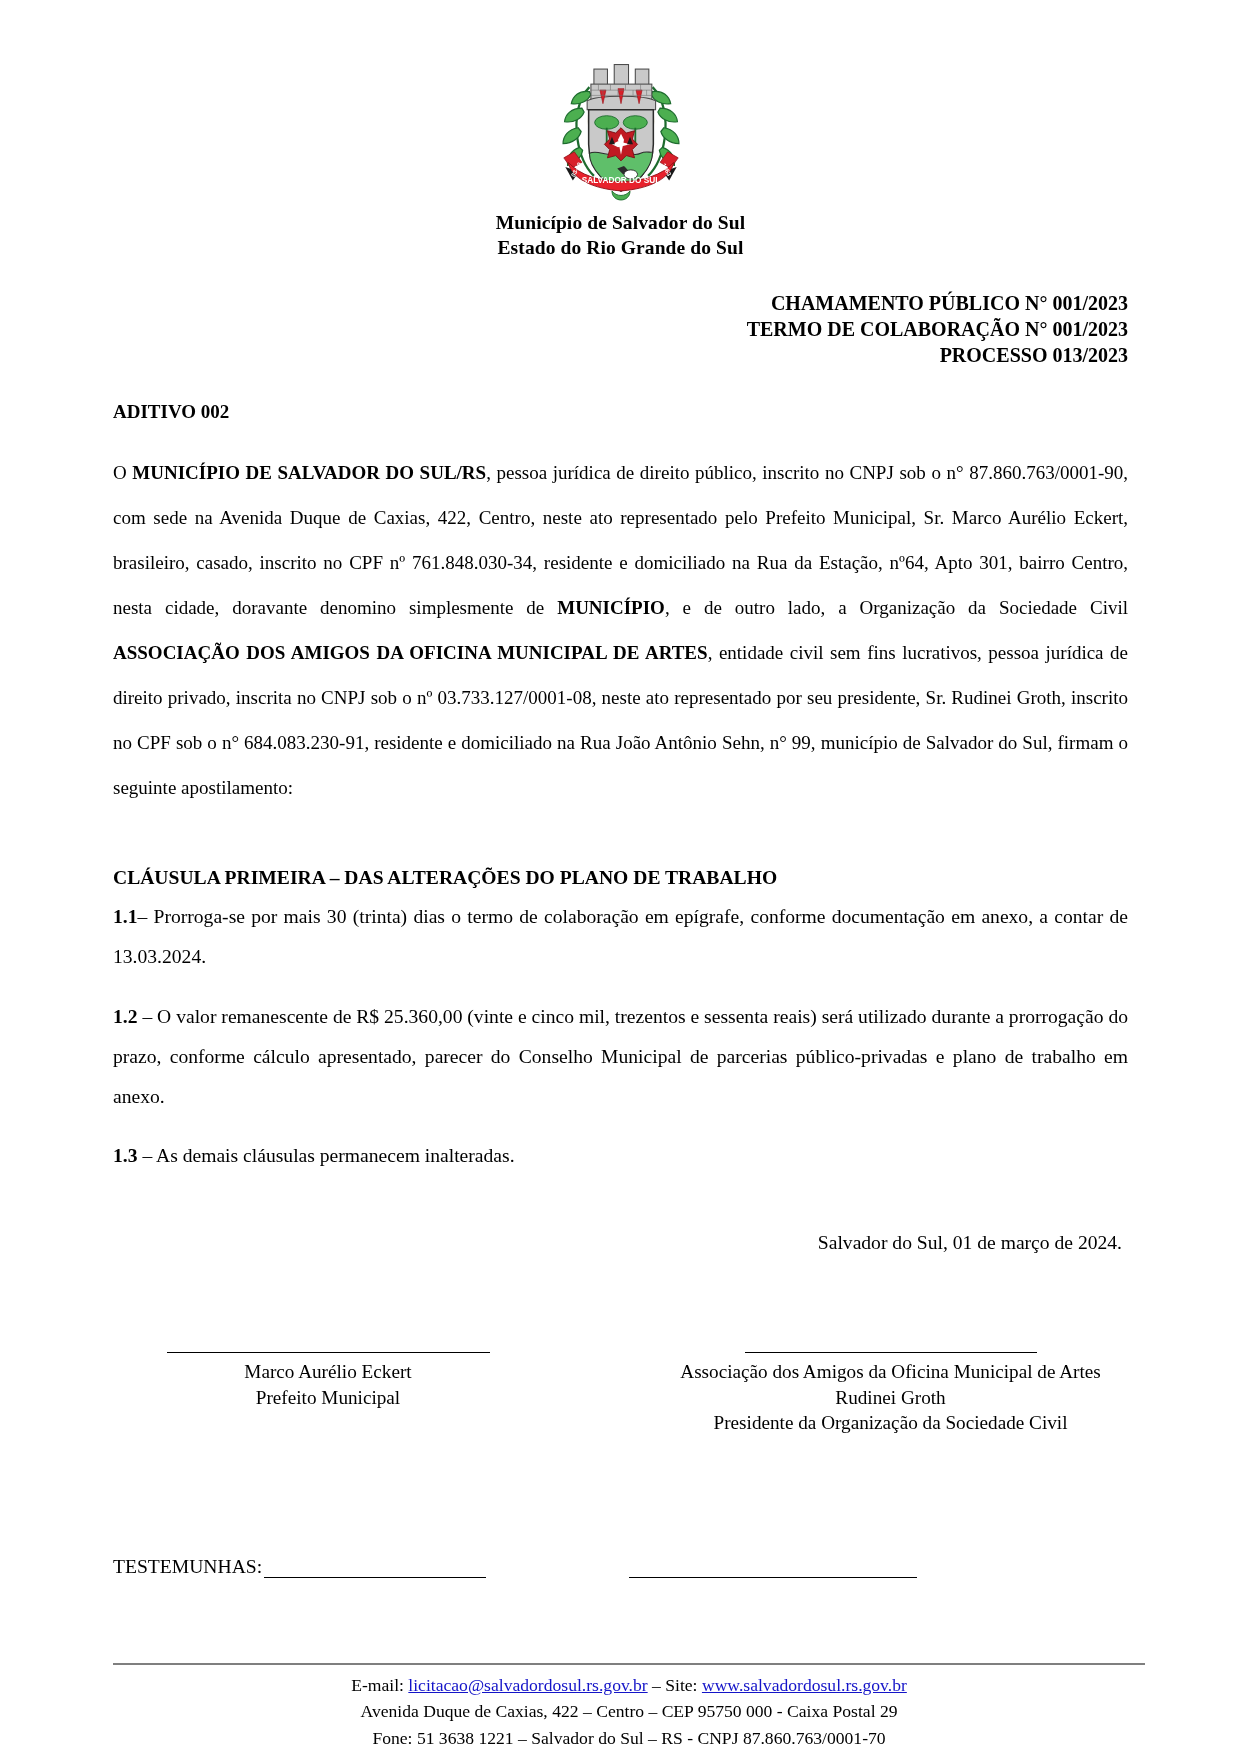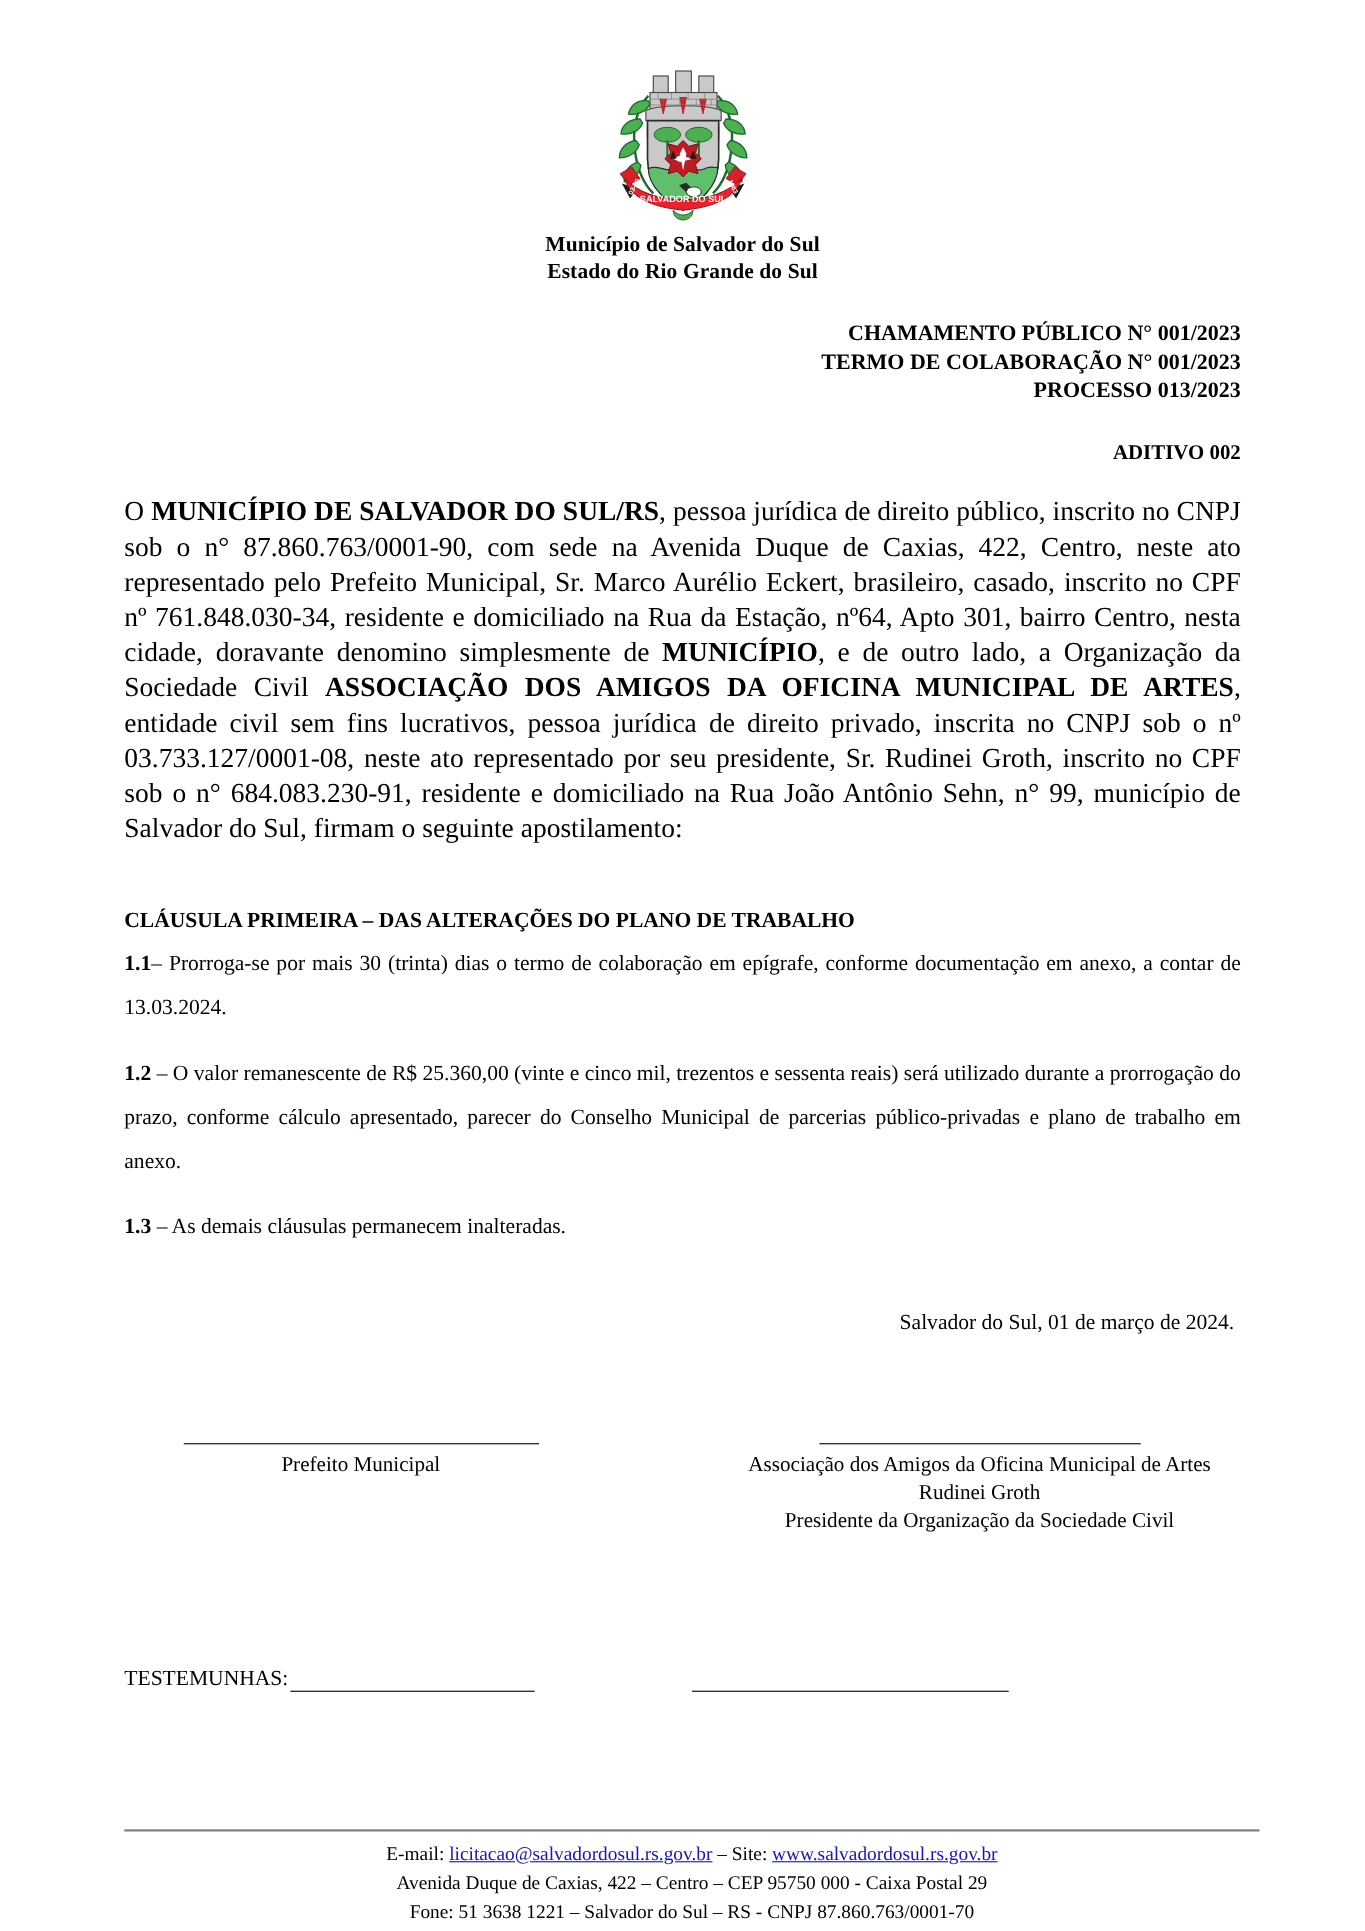--- a/index.html
+++ b/index.html
@@ -45,32 +45,32 @@
   }
 
   .doc-head {
     text-align: right;
     font-weight: bold;
     font-size: 20px;
     line-height: 26px;
     margin-top: 30px;
   }
   .aditivo {
-    text-align: right;
+    text-align: left;
     font-weight: bold;
     font-size: 19px;
     margin-top: 33px;
   }
 
   
   .body-par {
     text-align: justify;
     text-justify: inter-word;
-    font-size: 25px;
-    line-height: 32px;
+    font-size: 19px;
+    line-height: 45px;
     margin-top: 27px;
   }
   .body-par b { font-weight: bold; }
 
   .clause-title {
     font-weight: bold;
     font-size: 19.6px;
     margin-top: 53px;
     line-height: 30px;
   }
@@ -263,20 +263,21 @@
 
   <p class="clause-par"><span class="num">1.2</span><span> – O valor remanescente de R$ 25.360,00 (vinte e cinco mil, trezentos e sessenta reais) será utilizado durante a prorrogação do prazo, conforme cálculo apresentado, parecer do Conselho Municipal de parcerias público-privadas e plano de trabalho em anexo.</span></p>
 
   <p class="clause-par"><span class="num">1.3</span><span> – As demais cláusulas permanecem inalteradas.</span></p>
 
   <div class="date-line">Salvador do Sul, 01 de março de 2024.</div>
 
   <div class="sig-row">
     <div class="sig-col left">
       <div class="sig-rule"></div>
+      <div>Marco Aurélio Eckert</div>
       <div>Prefeito Municipal</div>
     </div>
     <div class="sig-col spacer"></div>
     <div class="sig-col right">
       <div class="sig-rule"></div>
       <div>Associação dos Amigos da Oficina Municipal de Artes</div>
       <div>Rudinei Groth</div>
       <div>Presidente da Organização da Sociedade Civil</div>
     </div>
   </div>

